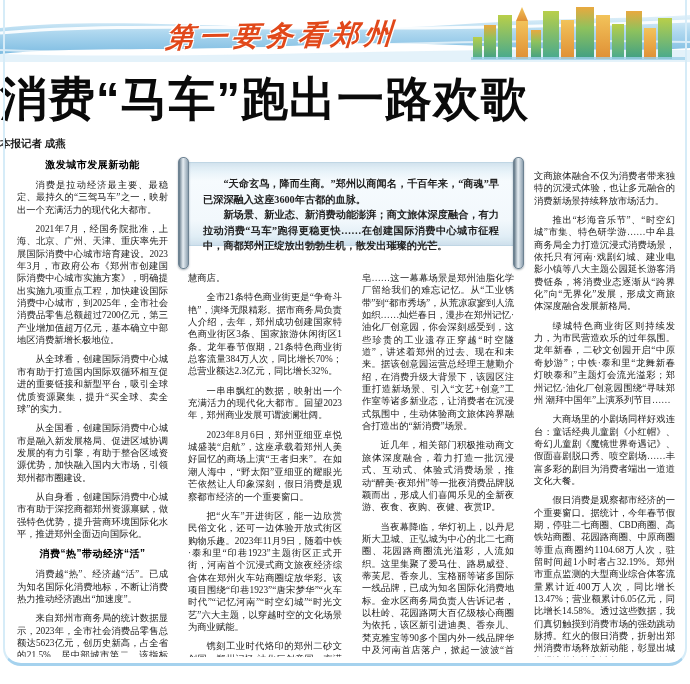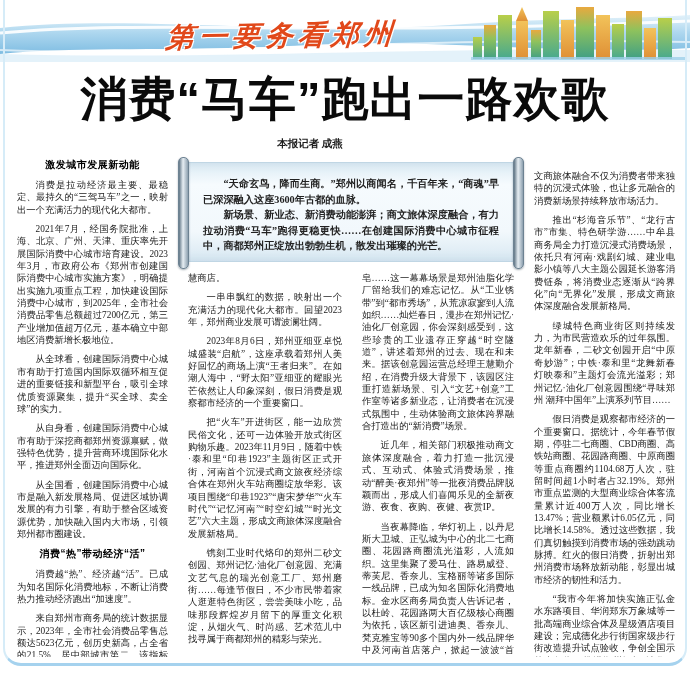--- a/index.html
+++ b/index.html
@@ -23,25 +23,25 @@
     font-family: "Liberation Serif", "DejaVu Serif", serif;
     font-style: italic; font-weight: bold; font-size: 28px; letter-spacing: 5px;
     color: #e1481a; transform: skewX(-5deg) rotate(-1deg);
     text-shadow: 1px 1px 0 #ffffff, -1px -1px 0 #ffffff, 1px -1px 0 #ffffff, -1px 1px 0 #ffffff;
     white-space: nowrap;
   }
   .skyline-svg { position: absolute; top: 3px; right: 5px; width: 214px; height: 58px; z-index: 2; }
   
   .headline {
     position: absolute; top: 68px; left: 0; width: 690px; z-index: 2;
-    text-align: center; font-size: 47px; font-weight: 900; color: #0a0a0a;
+    font-size: 47px; font-weight: 900; color: #0a0a0a;
     letter-spacing: 1px; font-family: "Liberation Sans", "DejaVu Sans", sans-serif;
   }
   .byline {
-    position: absolute; top: 137px; left: 0; width: 620px; text-align: center;
+    position: absolute; top: 137px; left: 0; width: 620px; 
     font-size: 10.5px; font-weight: bold; color: #1c1c1c; z-index: 2;
     font-family: "Liberation Serif", "DejaVu Serif", serif;
   }
   
   .body-area { position: absolute; top: 157px; left: 10px; width: 672px; height: 506px; z-index: 2; }
   .col { position: absolute; overflow: hidden; }
   .col-1 { left: 0;    top: 0;    width: 165px; height: 500px; }
   .col-2 { left: 171px; top: 108px; width: 168px; height: 392px; }
   .col-3 { left: 345px; top: 108px; width: 166px; height: 392px; }
   .col-4 { left: 517px; top: 6px;  width: 155px; height: 494px; }
@@ -52,21 +52,21 @@
   }
   .col p.cont { text-indent: 0; }
   .sec-h {
     margin: 4px 0 4px; text-align: center; font-size: 10px; font-weight: bold;
     color: #000000; letter-spacing: 0.5px;
     font-family: "Liberation Sans", "DejaVu Sans", sans-serif;
   }
   .sec-h.first { margin-top: 1px; }
   
   .scroll-box {
-    position: absolute; left: 170px; top: 5px; width: 342px; height: 100px;
+    position: absolute; left: 170px; top: 5px; width: 342px; height: 84px;
     background: linear-gradient(180deg, #dcebf4 0%, #f6fbfe 22%, #f2f8fc 70%, #d8e8f2 100%);
     border: 1px solid #c0d6e4; border-radius: 2px;
     box-shadow: inset 0 0 10px rgba(160,190,210,0.35);
     padding: 13px 22px 8px;
   }
   .scroll-box p {
     margin: 0; text-indent: 2em; text-align: justify;
     font-size: 10.2px; line-height: 15.6px; font-weight: 600; color: #222222;
     font-family: "Liberation Serif", "DejaVu Serif", serif;
   }
@@ -142,48 +142,50 @@
       <div class="scroll-rod rod-right"></div>
       <p>“天命玄鸟，降而生商。”郑州以商闻名，千百年来，“商魂”早已深深融入这座3600年古都的血脉。</p>
       <p>新场景、新业态、新消费动能澎湃；商文旅体深度融合，有力拉动消费“马车”跑得更稳更快……在创建国际消费中心城市征程中，商都郑州正绽放出勃勃生机，散发出璀璨的光芒。</p>
     </div>
 
     <div class="col col-1">
       <div class="sec-h first">激发城市发展新动能</div>
       <p>消费是拉动经济最主要、最稳定、最持久的“三驾马车”之一，映射出一个充满活力的现代化大都市。</p>
       <p>2021年7月，经国务院批准，上海、北京、广州、天津、重庆率先开展国际消费中心城市培育建设。2023年3月，市政府公布《郑州市创建国际消费中心城市实施方案》，明确提出实施九项重点工程，加快建设国际消费中心城市，到2025年，全市社会消费品零售总额超过7200亿元，第三产业增加值超万亿元，基本确立中部地区消费新增长极地位。</p>
       <p>从全球看，创建国际消费中心城市有助于打造国内国际双循环相互促进的重要链接和新型平台，吸引全球优质资源聚集，提升“买全球、卖全球”的实力。</p>
+      <p>从全国看，创建国际消费中心城市是融入新发展格局、促进区域协调发展的有力引擎，有助于整合区域资源优势，加快融入国内大市场，引领郑州都市圈建设。</p>
       <p>从自身看，创建国际消费中心城市有助于深挖商都郑州资源禀赋，做强特色优势，提升营商环境国际化水平，推进郑州全面迈向国际化。</p>
-      <p>从全国看，创建国际消费中心城市是融入新发展格局、促进区域协调发展的有力引擎，有助于整合区域资源优势，加快融入国内大市场，引领郑州都市圈建设。</p>
       <div class="sec-h">消费“热”带动经济“活”</div>
       <p>消费越“热”、经济越“活”。已成为知名国际化消费地标，不断让消费热力推动经济跑出“加速度”。</p>
       <p>来自郑州市商务局的统计数据显示，2023年，全市社会消费品零售总额达5623亿元，创历史新高，占全省的21.5%，居中部城市第二。该指标增速居国家中心城市第三、35个大中城市前列。郑州成功入围“2023福布斯中国消费活力20强城市”。</p>
 
     </div>
 
     <div class="col col-2">
       <p class="cont">慧商店。</p>
+      <p>全市21条特色商业街更是“争奇斗艳”，演绎无限精彩。据市商务局负责人介绍，去年，郑州成功创建国家特色商业街区3条、国家旅游休闲街区1条。龙年春节假期，21条特色商业街总客流量384万人次，同比增长70%；总营业额达2.3亿元，同比增长32%。</p>
       <p>一串串飘红的数据，映射出一个充满活力的现代化大都市。回望2023年，郑州商业发展可谓波澜壮阔。</p>
       <p>2023年8月6日，郑州亚细亚卓悦城盛装“启航”，这座承载着郑州人美好回忆的商场上演“王者归来”。在如潮人海中，“野太阳”亚细亚的耀眼光芒依然让人印象深刻，假日消费是观察都市经济的一个重要窗口。</p>
-      <p>把“火车”开进街区，能一边欣赏民俗文化，还可一边体验开放式街区购物乐趣。2023年11月9日，随着中铁·泰和里“印巷1923”主题街区正式开街，河南首个沉浸式商文旅夜经济综合体在郑州火车站商圈绽放华彩。该项目围绕“印巷1923”“唐宋梦华”“火车时代”“记忆河南”“时空幻城”“时光文艺”六大主题，形成文商旅体深度融合发展新格局。</p>
+      <p>把“火车”开进街区，能一边欣赏民俗文化，还可一边体验开放式街区购物乐趣。2023年11月9日，随着中铁·泰和里“印巷1923”主题街区正式开街，河南首个沉浸式商文旅夜经济综合体在郑州火车站商圈绽放华彩。该项目围绕“印巷1923”“唐宋梦华”“火车时代”“记忆河南”“时空幻城”“时光文艺”六大主题，以穿越时空的文化场景为商业赋能。</p>
       <p>镌刻工业时代烙印的郑州二砂文创园、郑州记忆·油化厂创意园、充满文艺气息的瑞光创意工厂、郑州磨街……每逢节假日，不少市民带着家人逛逛特色街区，尝尝美味小吃，品味那段辉煌岁月留下的厚重文化积淀，从烟火气、时尚感、艺术范儿中找寻属于商都郑州的精彩与荣光。</p>
 
     </div>
 
     <div class="col col-3">
       <p class="cont">皂……这一幕幕场景是郑州油脂化学厂留给我们的难忘记忆。从“工业锈带”到“都市秀场”，从荒凉寂寥到人流如织……灿烂春日，漫步在郑州记忆·油化厂创意园，你会深刻感受到，这些珍贵的工业遗存正穿越“时空隧道”，讲述着郑州的过去、现在和未来。据该创意园运营总经理王慧勤介绍，在消费升级大背景下，该园区注重打造新场景、引入“文艺+创意”工作室等诸多新业态，让消费者在沉浸式氛围中，生动体验商文旅体跨界融合打造出的“新消费”场景。</p>
       <p>近几年，相关部门积极推动商文旅体深度融合，着力打造一批沉浸式、互动式、体验式消费场景，推动“醉美·夜郑州”等一批夜消费品牌脱颖而出，形成人们喜闻乐见的全新夜游、夜食、夜购、夜健、夜赏IP。</p>
       <p>当夜幕降临，华灯初上，以丹尼斯大卫城、正弘城为中心的北二七商圈、花园路商圈流光溢彩，人流如织。这里集聚了爱马仕、路易威登、蒂芙尼、香奈儿、宝格丽等诸多国际一线品牌，已成为知名国际化消费地标。金水区商务局负责人告诉记者，以杜岭、花园路两大百亿级核心商圈为依托，该区新引进迪奥、香奈儿、梵克雅宝等90多个国内外一线品牌华中及河南首店落户，掀起一波波“首店经济”热潮。以农科路酒吧休闲一条街、郑州记忆·油化厂创意园为试点，该区积极推进特色街区连片改造，24条特色商业街区店铺入住率超93%，去年全年总营业额达15亿元。</p>
 
     </div>
 
     <div class="col col-4">
       <p class="cont">文商旅体融合不仅为消费者带来独特的沉浸式体验，也让多元融合的消费新场景持续释放市场活力。</p>
-      <p>推出“杉海音乐节”、“龙行古市”市集、特色研学游……中牟县商务局全力打造沉浸式消费场景，依托只有河南·戏剧幻城、建业电影小镇等八大主题公园延长游客消费链条，将消费业态逐渐从“跨界化”向“无界化”发展，形成文商旅体深度融合发展新格局。</p>
+      <p>推出“杉海音乐节”、“时空幻城”市集、特色研学游……中牟县商务局全力打造沉浸式消费场景，依托只有河南·戏剧幻城、建业电影小镇等八大主题公园延长游客消费链条，将消费业态逐渐从“跨界化”向“无界化”发展，形成文商旅体深度融合发展新格局。</p>
       <p>绿城特色商业街区则持续发力，为市民营造欢乐的过年氛围。龙年新春，二砂文创园开启“中原奇妙游”；中铁·泰和里“龙舞新春 灯映泰和”主题灯会流光溢彩；郑州记忆·油化厂创意园围绕“寻味郑州 潮拜中国年”上演系列节目……</p>
+      <p>大商场里的小剧场同样好戏连台：童话经典儿童剧《小红帽》、奇幻儿童剧《魔镜世界奇遇记》、假面喜剧脱口秀、喷空剧场……丰富多彩的剧目为消费者端出一道道文化大餐。</p>
       <p>假日消费是观察都市经济的一个重要窗口。据统计，今年春节假期，停驻二七商圈、CBD商圈、高铁站商圈、花园路商圈、中原商圈等重点商圈约1104.68万人次，驻留时间超1小时者占32.19%。郑州市重点监测的大型商业综合体客流量累计近400万人次，同比增长13.47%；营业额累计6.05亿元，同比增长14.58%。透过这些数据，我们真切触摸到消费市场的强劲跳动脉搏。红火的假日消费，折射出郑州消费市场释放新动能，彰显出城市经济的韧性和活力。</p>
       <p>“我市今年将加快实施正弘金水东路项目、华润郑东万象城等一批高端商业综合体及星级酒店项目建设；完成德化步行街国家级步行街改造提升试点验收，争创全国示范步行街；推进郑州记忆·油化厂创意园二期、海汇港二期扩容、顺城街时光记忆博物馆等项目建设，推动农科路酒吧休闲一条街外立面亮化提升，打造万达金街星夜市集。”谈及今年商务工作，市商务局负责人脱口而出一串新目标。</p>
 
     </div>
 
   </div>
 
   <div class="page-frame"></div>
 </div>
 

